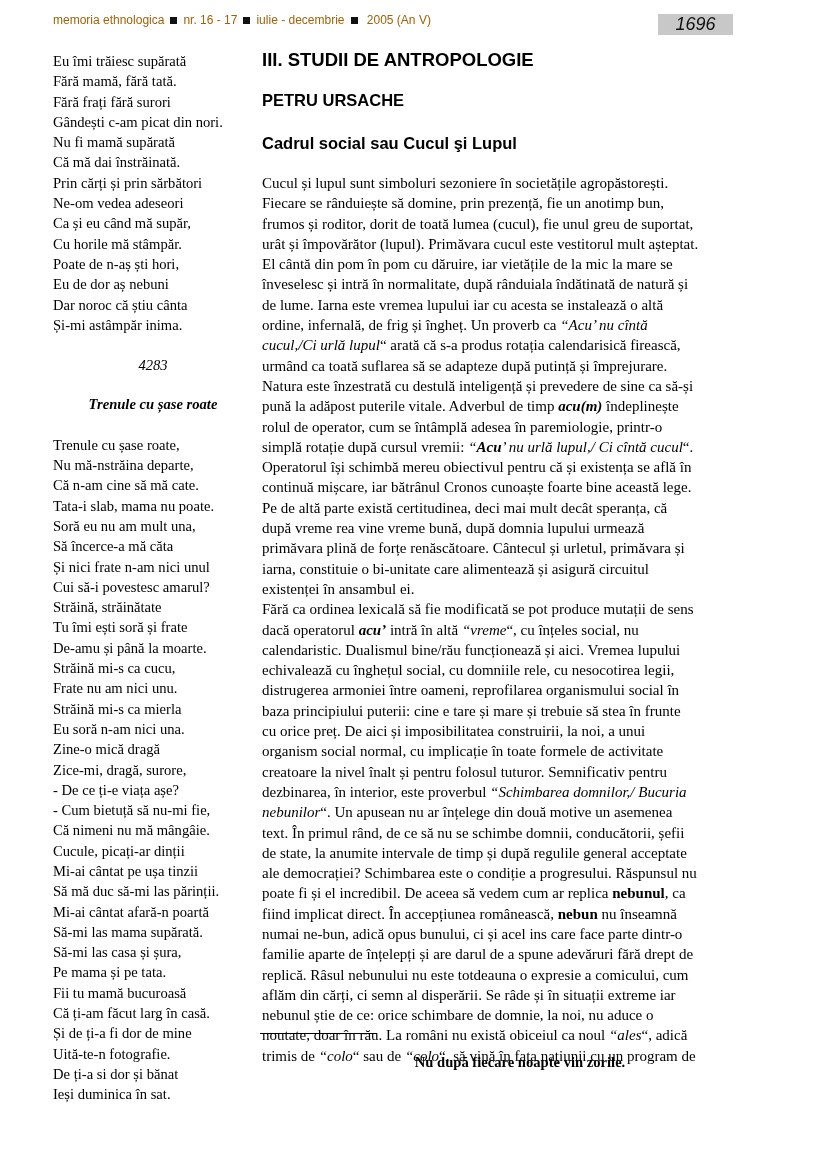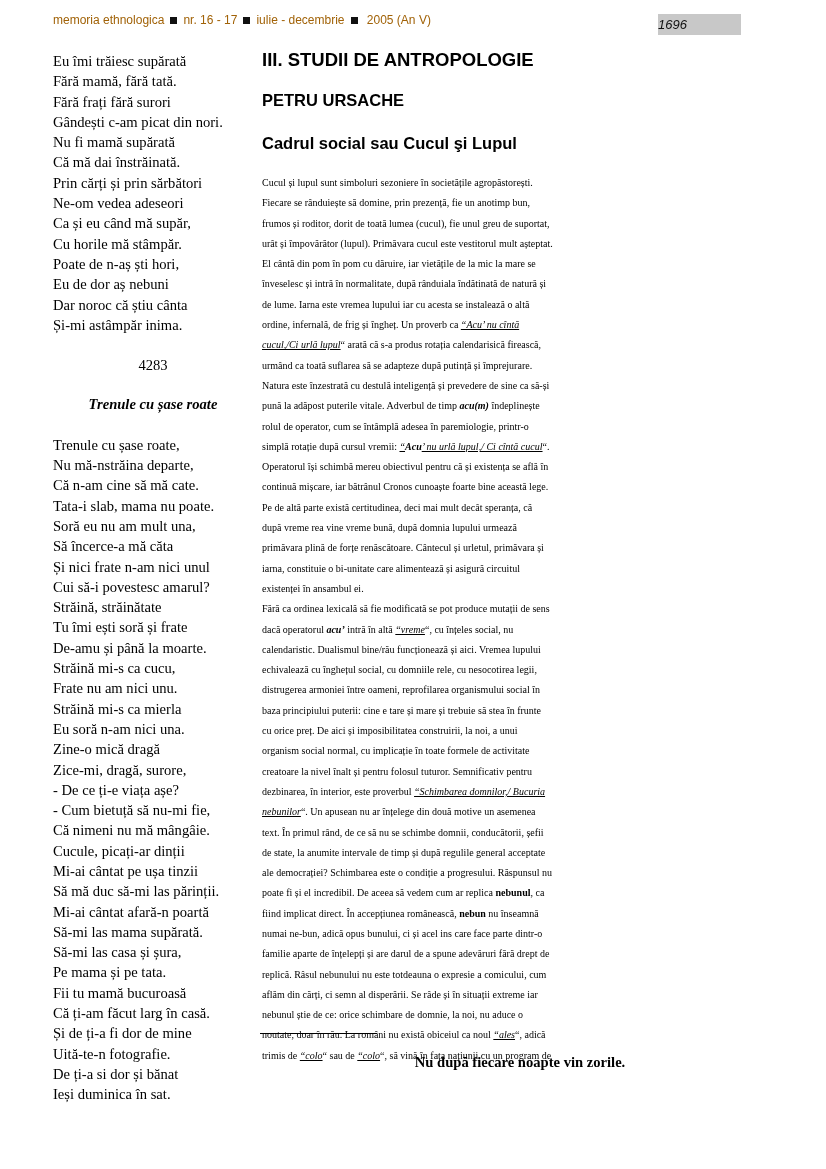--- a/index.html
+++ b/index.html
@@ -1,32 +1,32 @@
 <!DOCTYPE html>
 <html><head>
 <meta charset="utf-8">
 <style>
   html, body { margin: 0; padding: 0; background: #ffffff; }
   body { width: 826px; height: 1169px; position: relative; overflow: hidden; color: #000; }
   .header { position: absolute; left: 53px; top: 13px; font-family: "Liberation Sans", sans-serif; font-size: 12px; color: #a16207; white-space: pre; }
   .header .sq { display: inline-block; width: 7px; height: 7px; background: #111; margin: 0 6px 1px 6px; vertical-align: middle; }
-  .pagebox { position: absolute; left: 658px; top: 14px; width: 83px; height: 21px; background: #c8c8c8; font-family: "Liberation Sans", sans-serif; font-style: italic; font-size: 13px; line-height: 21px; color: #111; }
+  .pagebox { position: absolute; left: 658px; top: 14px; width: 75px; height: 21px; background: #c8c8c8; font-family: "Liberation Sans", sans-serif; font-style: italic; font-size: 18px; text-align: center; line-height: 21px; color: #111; }
 
   .left { position: absolute; left: 53px; top: 51px; width: 200px; font-family: "Liberation Serif", serif; font-size: 14.6px; line-height: 20.3px; }
   .left .line { white-space: nowrap; }
-  .left .poemnum { text-align: center; margin-top: 20px; }
+  .left .poemnum { text-align: center; margin-top: 20px; font-style: italic; }
   .left .poemtitle { text-align: center; font-weight: bold; font-style: italic; margin-top: 19px; margin-bottom: 20px; }
 
   .right { position: absolute; left: 262px; top: 46px; width: 474px; }
   .h-section { font-family: "Liberation Sans", sans-serif; font-weight: bold; font-size: 18.5px; margin: 0; height: 28px; line-height: 28px; }
   .h-author { font-family: "Liberation Sans", sans-serif; font-weight: bold; font-size: 16.5px; margin: 12px 0 0 0; height: 28px; line-height: 28px; }
   .h-title { font-family: "Liberation Sans", sans-serif; font-weight: bold; font-size: 16.5px; margin: 15px 0 16px 0; height: 28px; line-height: 28px; }
-  .body { margin-top: 16px; font-family: "Liberation Serif", serif; font-size: 10px; line-height: 20.3px; }
+  .body { margin-top: 16px; font-family: "Liberation Serif", serif; font-size: 15px; line-height: 20.3px; }
   .body .bl { white-space: nowrap; display: block; }
-  .body i { font-style: italic; text-decoration: underline; }
+  .body i { font-style: italic; }
   .body b { font-weight: bold; }
   .fnrule { position: absolute; left: 260px; top: 1033px; width: 117px; height: 1px; background: #000; }
   .footer { position: absolute; left: 262px; top: 1054px; width: 516px; text-align: center; font-family: "Liberation Serif", serif; font-weight: bold; font-size: 14.6px; }
 </style>
 </head>
 <body>
 
 <div class="header"><span>memoria ethnologica</span><span class="sq"></span><span>nr. 16 - 17</span><span class="sq"></span><span>iulie - decembrie</span><span class="sq"></span> <span>2005 (An V)</span></div>
 <div class="pagebox">1696</div>
 

